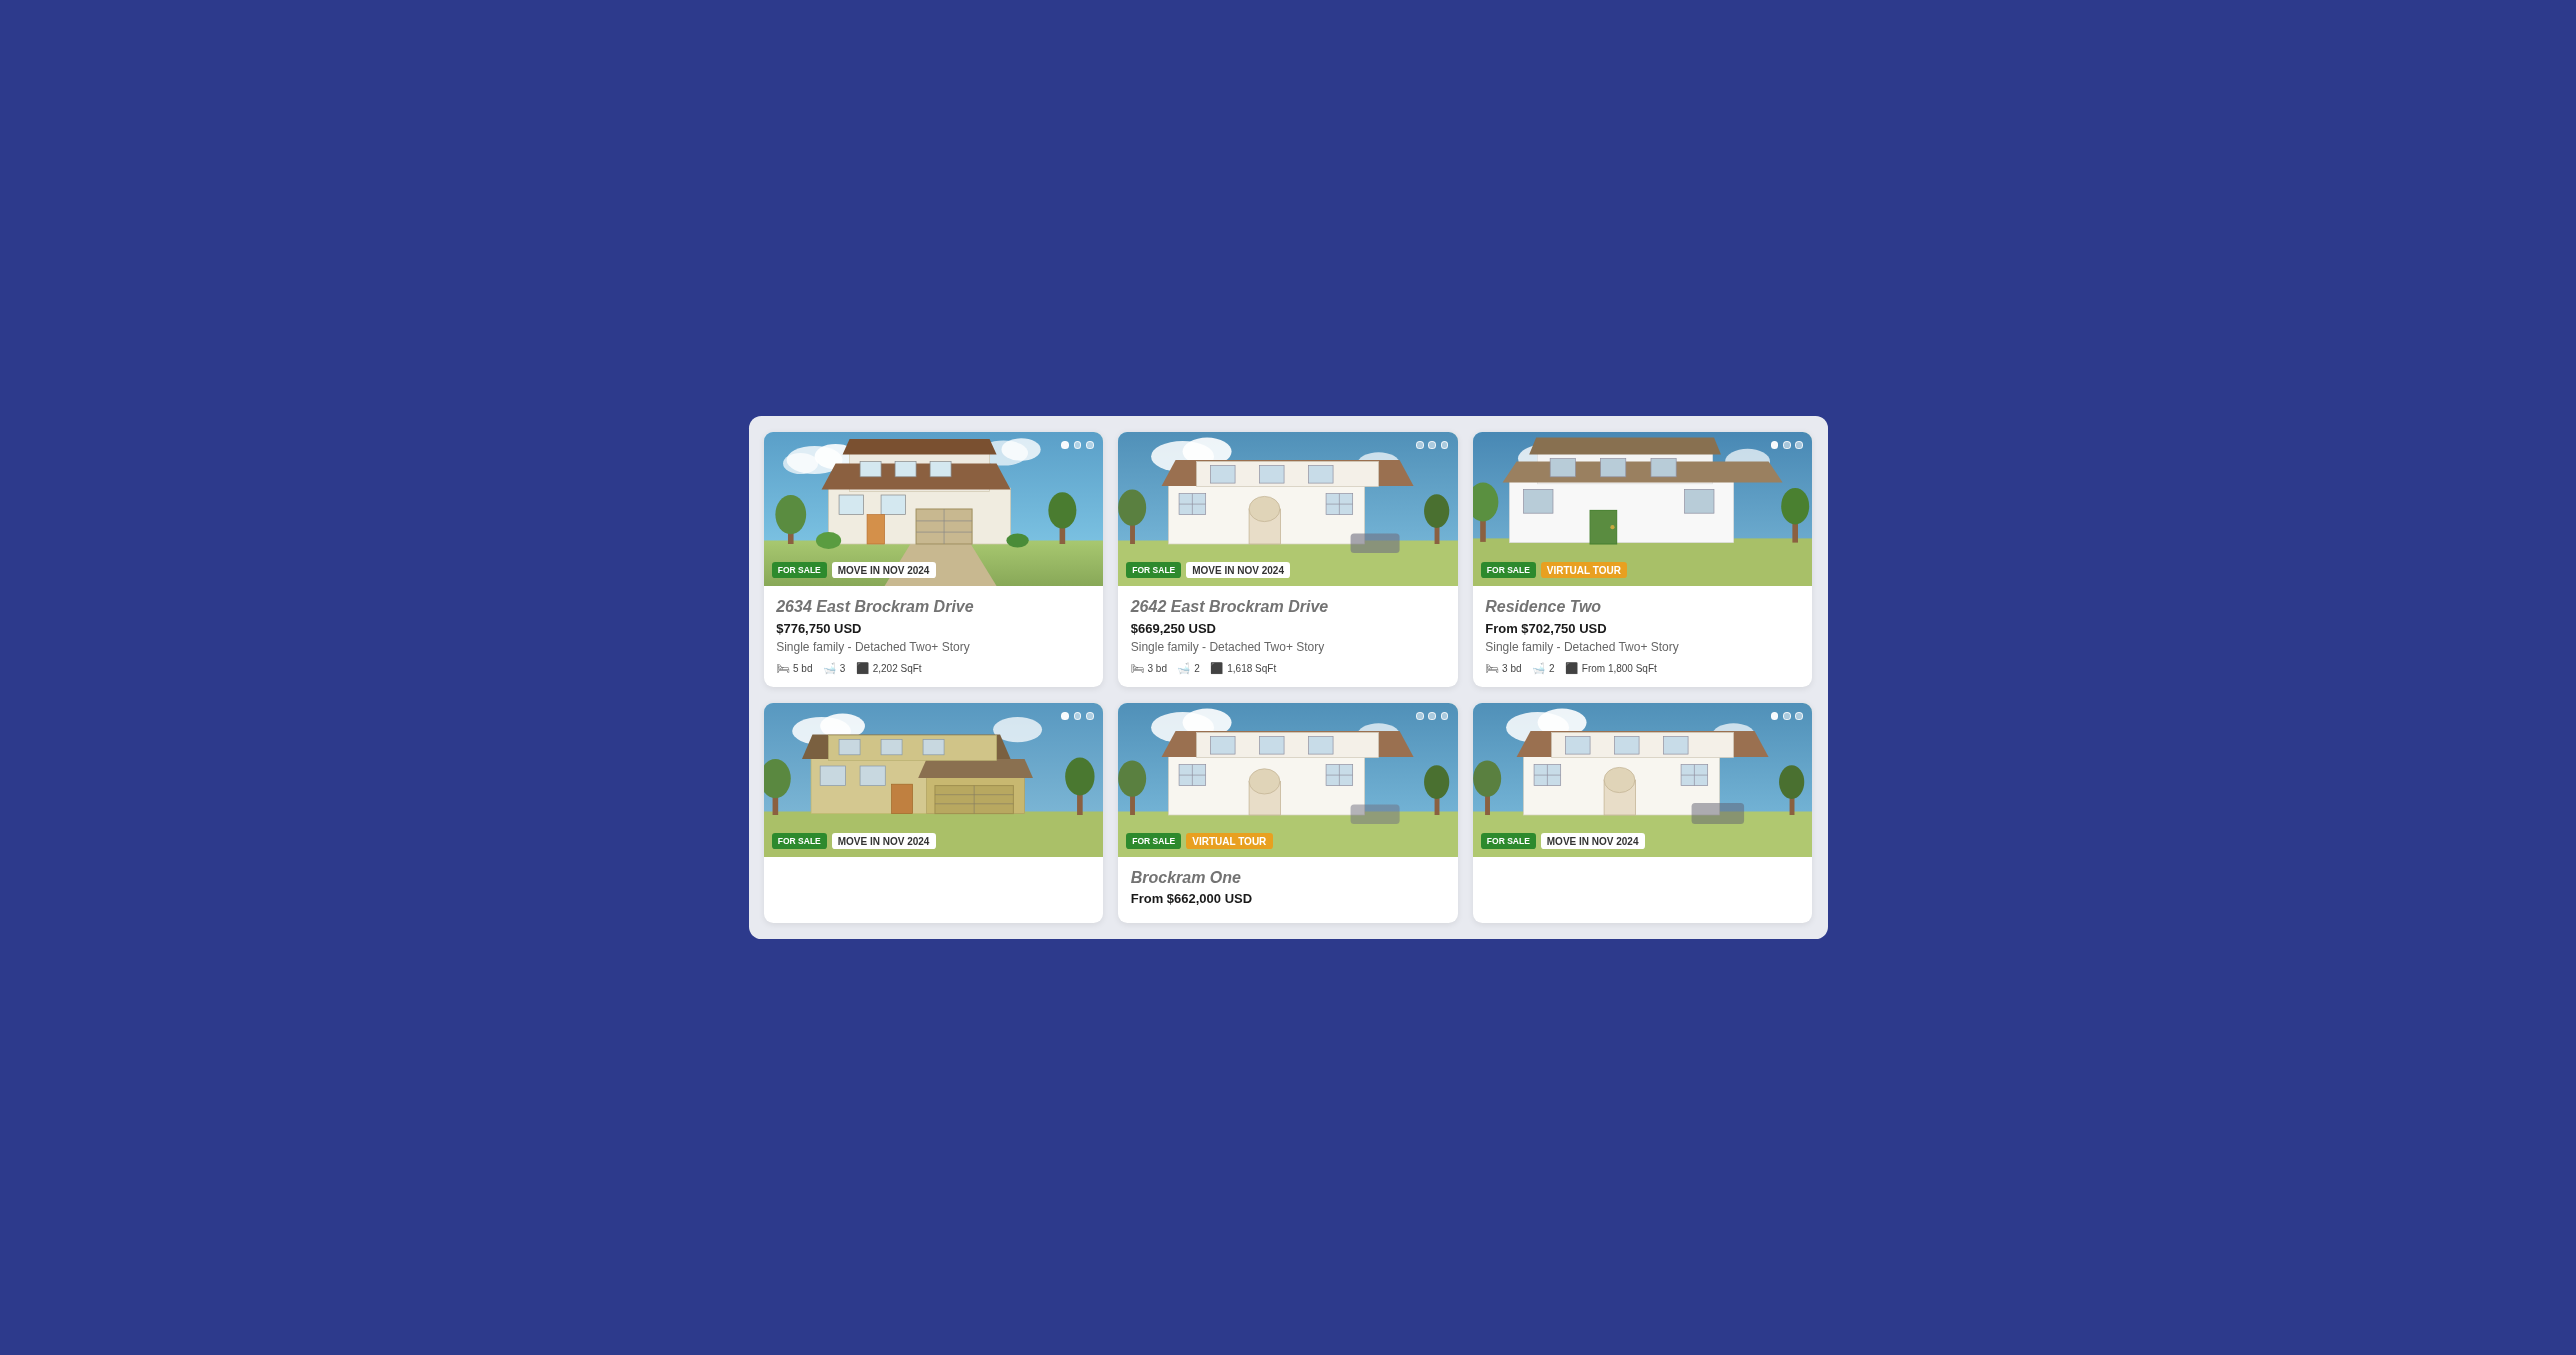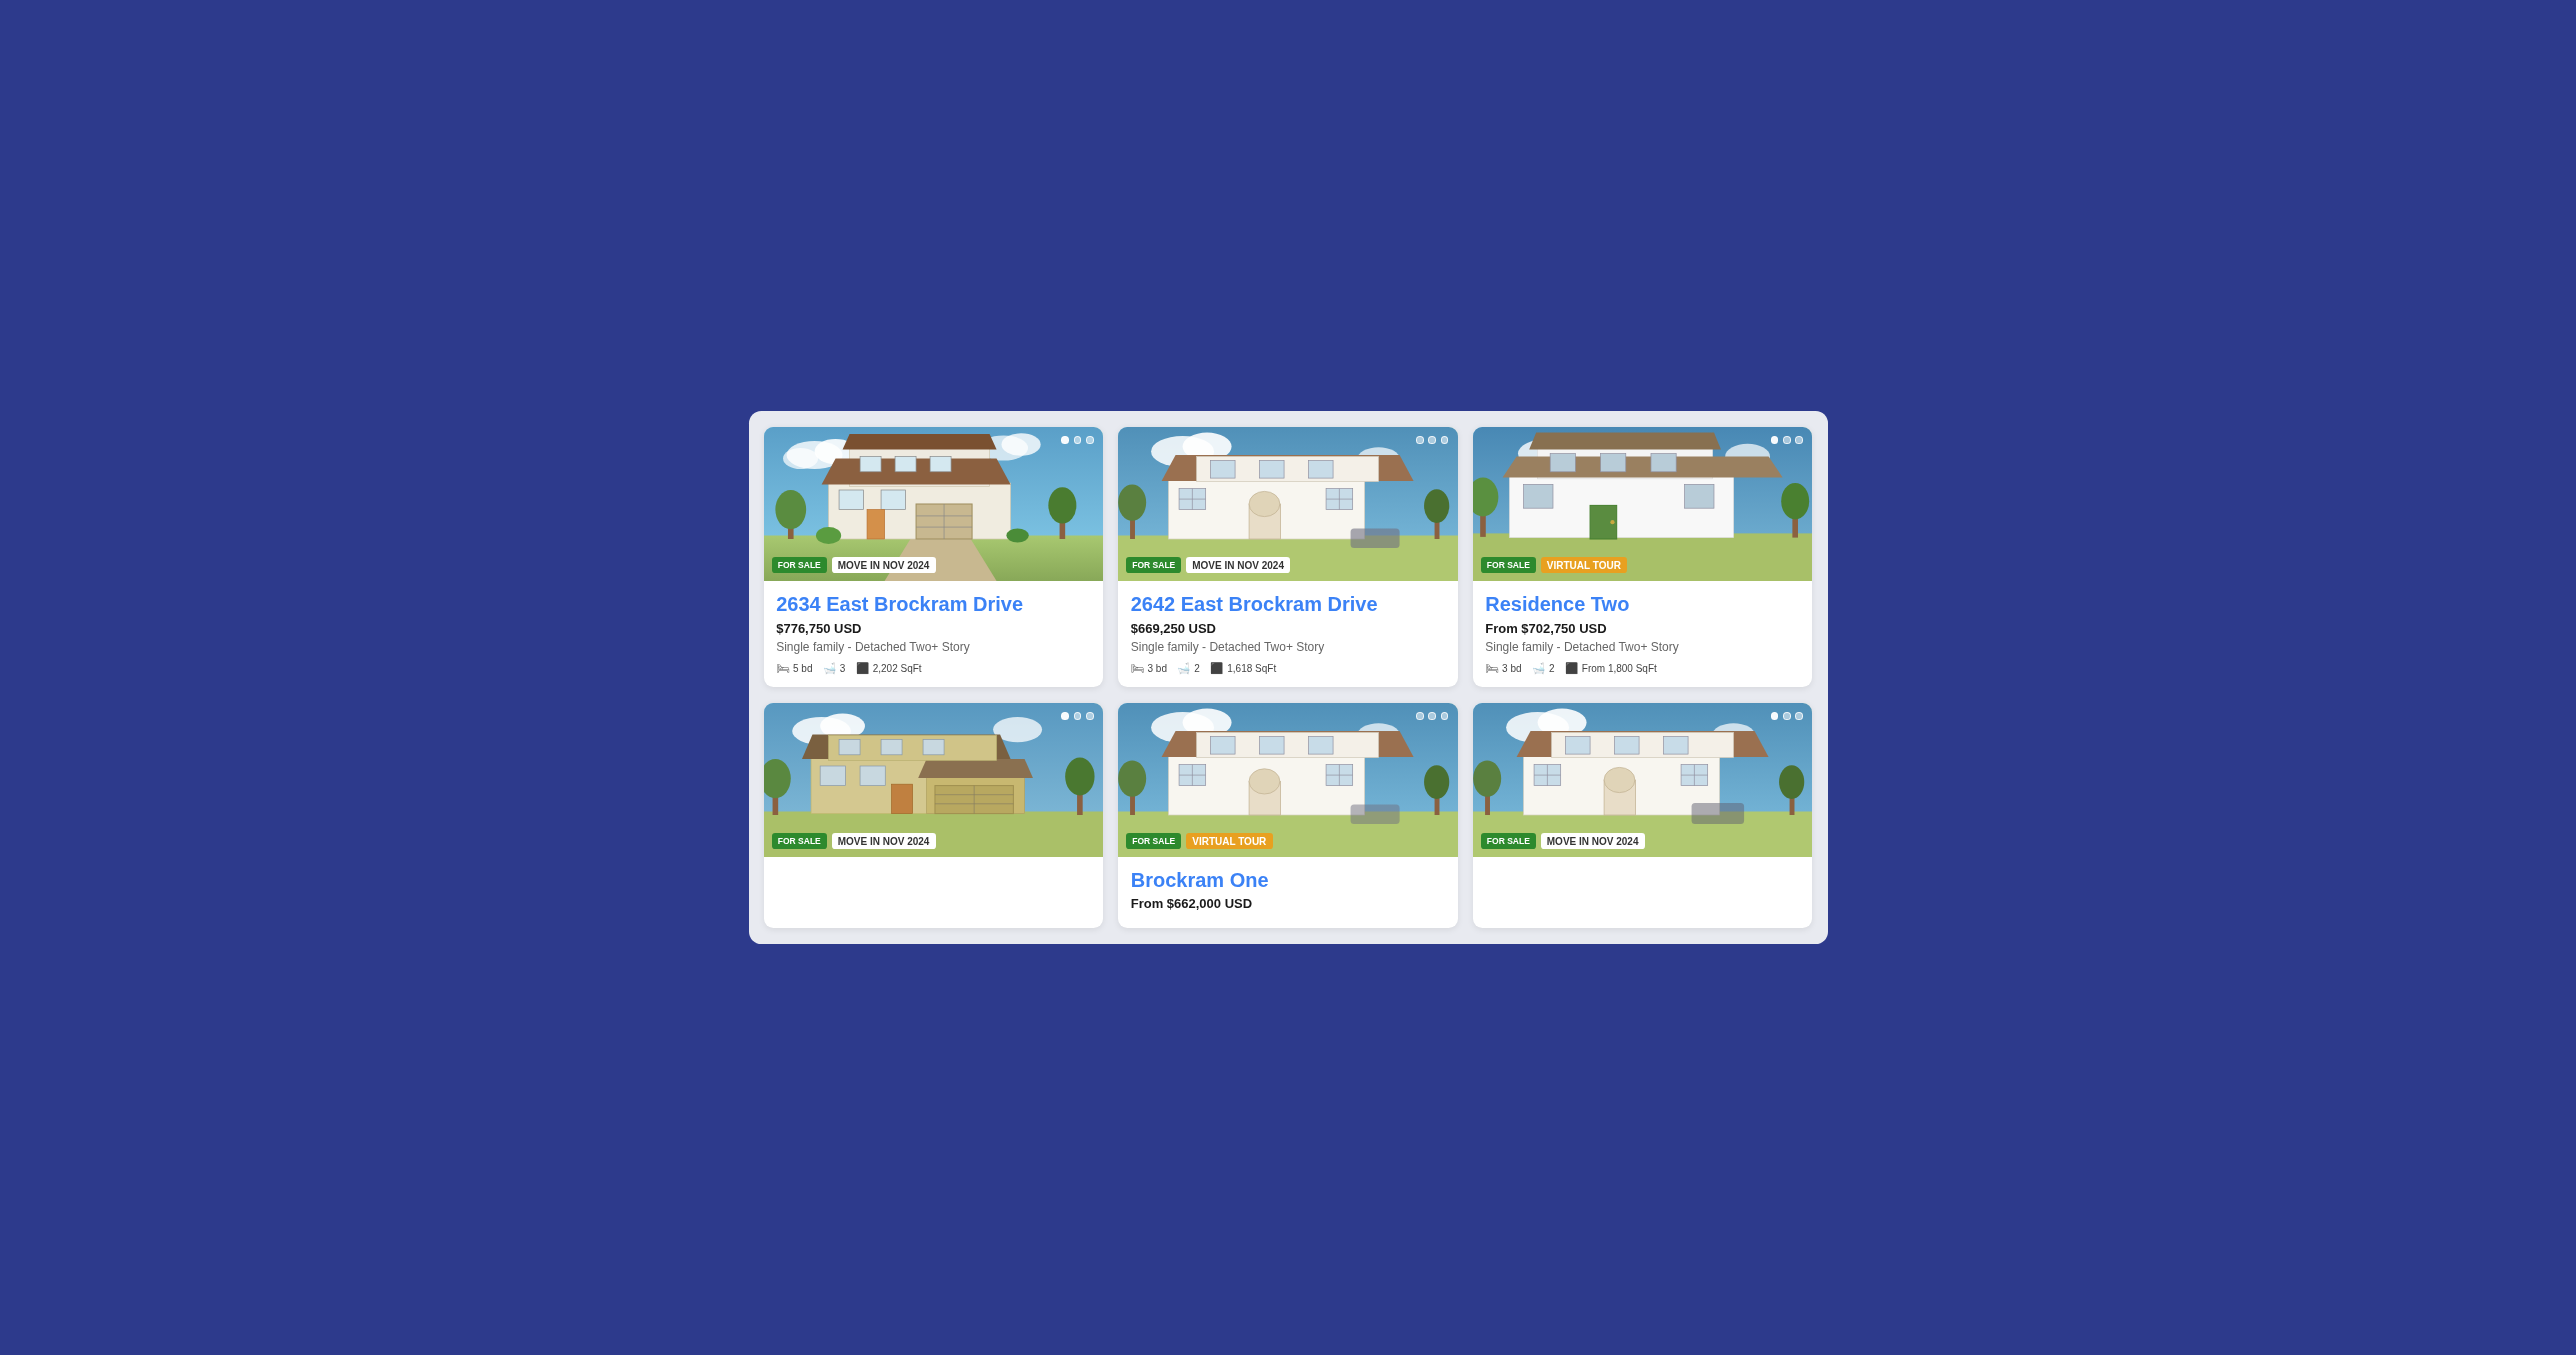--- a/index.html
+++ b/index.html
@@ -97,24 +97,25 @@
       padding: 2.3px 6.2px;
       border-radius: 3.1px;
       text-transform: uppercase;
     }
 
     .card-info {
       padding: 12.3px;
     }
 
     .card-title {
-      font-size: 20px;
+      font-size: 16px;
       font-weight: 700;
-      color: #3b82f6;
+      color: #737373;
       margin-bottom: 4.6px;
+      font-style: italic;
     }
 
     .card-price {
       font-size: 13px;
       font-weight: 700;
       color: #1a1a1a;
       margin-bottom: 4.6px;
     }
 
     .card-type {

